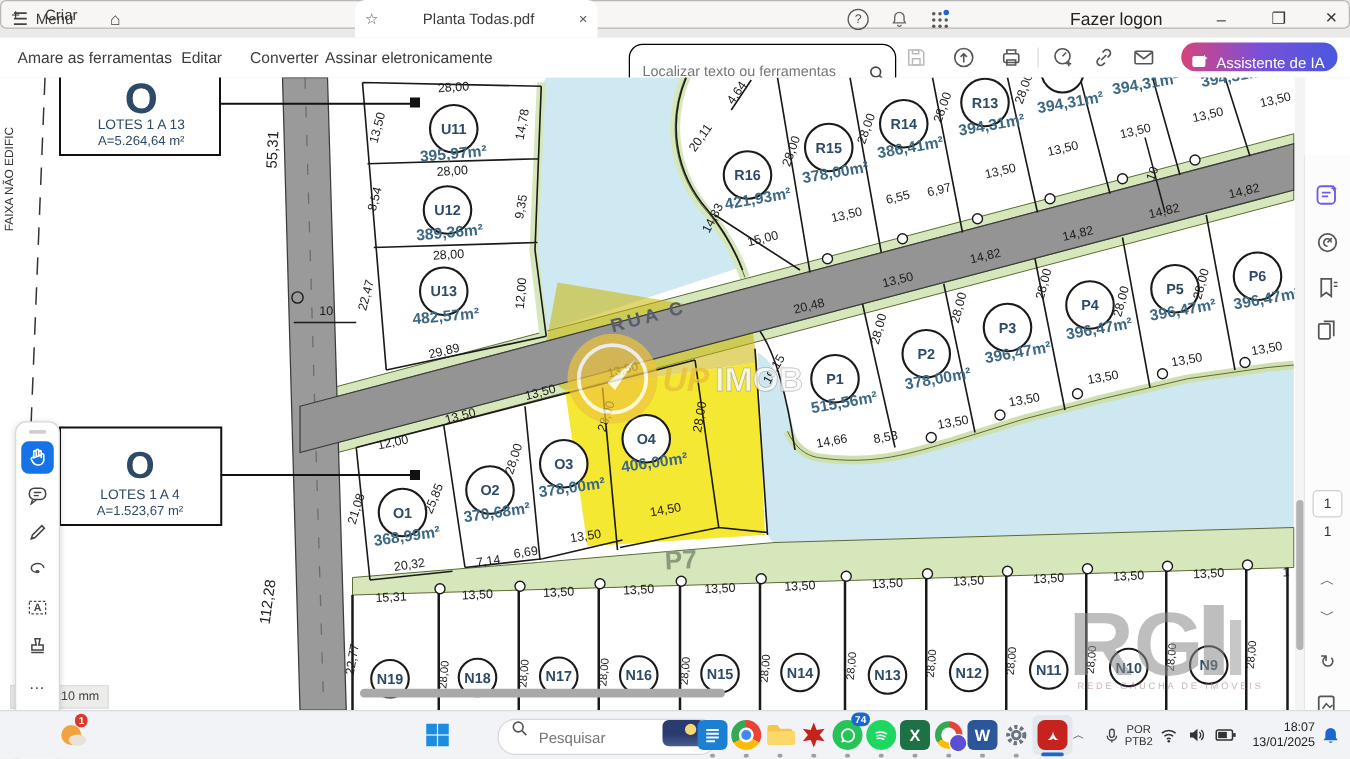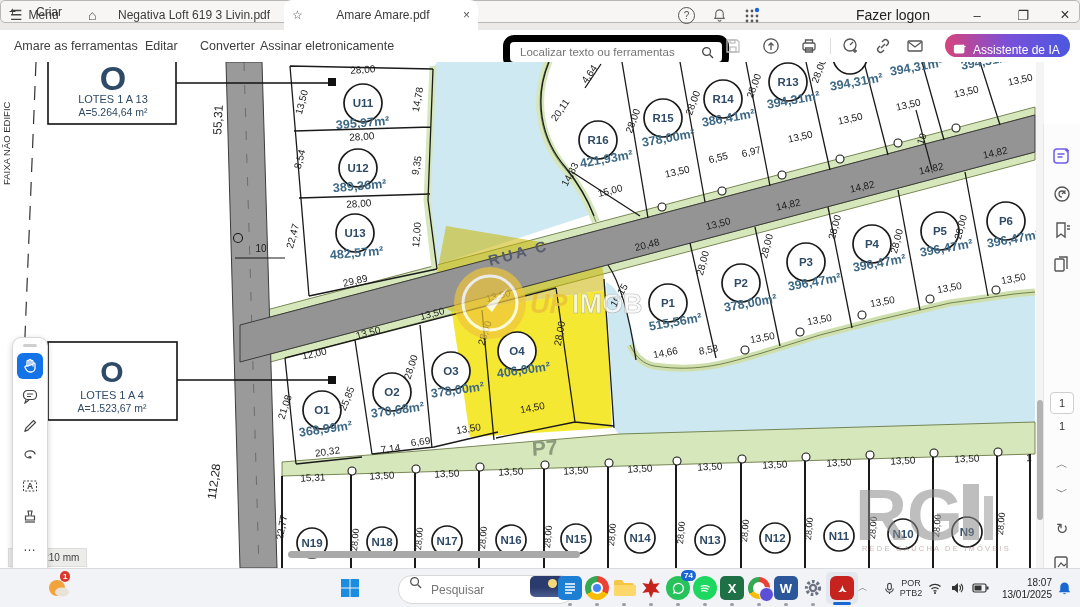--- a/index.html
+++ b/index.html
@@ -11,21 +11,21 @@
   #home-btn{left:88px;}
   #tab1{left:118px;max-width:160px;white-space:nowrap;overflow:hidden;}
   #tab2{left:284px;width:178px;background:#fff;border-radius:8px 8px 0 0;padding:0 8px;justify-content:space-between;}
   #create-btn{left:470px;top:4px;height:21px;border:1px solid #b9b7b5;border-radius:5px;padding:0 8px;background:#f7f6f5;font-size:12px;display:flex;align-items:center;color:#333;}
   #login{left:856px;font-size:14px;color:#222;}
   .winctl{position:absolute;top:0;height:30px;width:30px;display:flex;align-items:center;justify-content:center;font-size:13px;color:#333;}
   .ticon{font-size:14px;color:#444;}
   
   #toolbar{position:absolute;left:0;top:30px;width:1080px;height:32px;background:#fff;border-bottom:1px solid #e4e4e4;}
   .menu-link{position:absolute;top:0;height:32px;display:flex;align-items:center;font-size:12.5px;color:#3d3d3d;}
-  #find-box{position:absolute;left:503px;top:5px;width:196px;height:20px;border:7px solid #000000;border-radius:11px;display:flex;align-items:center;padding:0 8px;gap:20px;}
+  #find-box{position:absolute;left:503px;top:5px;width:196px;height:20px;border:1px solid #000000;border-radius:11px;display:flex;align-items:center;padding:12px 8px;gap:20px;}
   #find-input{border:none;outline:none;flex:1;font-size:11.5px;color:#555;background:transparent;font-family:inherit;}
   .tool-ic{position:absolute;top:7px;width:18px;height:18px;}
   #ai-btn{position:absolute;left:945px;top:4px;height:23px;border-radius:12px;padding:0 10px 0 8px;display:flex;align-items:flex-end;gap:6px;color:#fff;font-size:12px;background:linear-gradient(90deg,#d6447c,#7a50d8,#4b57e0);}
   .vsep{position:absolute;top:8px;width:1px;height:16px;background:#ddd;}
   
   #canvas{position:absolute;left:0;top:62px;width:1080px;height:506px;background:#fff;}
   
   #palette{position:absolute;left:12px;top:275px;width:34px;height:265px;background:#fff;border:1px solid #d8d8d8;border-radius:9px;box-shadow:0 2px 6px rgba(0,0,0,.18);display:flex;flex-direction:column;align-items:center;padding-top:6px;gap:4px;z-index:5;}
   .pal-grip{width:14px;height:3px;border-radius:2px;background:#cfcfcf;margin-bottom:2px;}
   .pal-btn{width:26px;height:26px;border-radius:6px;display:flex;align-items:center;justify-content:center;}
@@ -61,26 +61,23 @@
 <div id="app">
 
 <div id="titlebar">
   <div class="tb-item" id="menu-btn">
     <span class="ticon">☰</span>
     <span>Menu</span>
   </div>
   <div class="tb-item" id="home-btn">
         <span class="ticon">⌂</span>
       </div>
-  <div class="tb-item" id="tab1">
-        <span>Negativa Loft 619 3 Livin.pdf</span>
-      </div>
   <div class="tb-item" id="tab2">
     <span style="color:#555;">☆</span>
-    <span style="font-size:12px;">Amare Amare.pdf</span>
+    <span style="font-size:12px;">Planta Todas.pdf</span>
     <span style="color:#555;">×</span>
   </div>
   <div id="create-btn">+ <span style="margin-left:20px;">Criar</span></div>
   <div class="tb-item" style="left:678px;">
     <span style="width:15px;height:15px;border:1.2px solid #555;border-radius:50%;font-size:10px;display:flex;align-items:center;justify-content:center;color:#555;">?</span>
   </div>
   <div class="tb-item" style="left:712px;">
     <svg width="15" height="15" viewBox="0 0 16 16">
           <path d="M8 2a4 4 0 0 0-4 4v3L3 11h10l-1-2V6a4 4 0 0 0-4-4z" fill="none" stroke="#666" stroke-width="1.2"></path>
           <path d="M6.5 12.5a1.5 1.5 0 0 0 3 0" fill="none" stroke="#666" stroke-width="1.2"></path>

